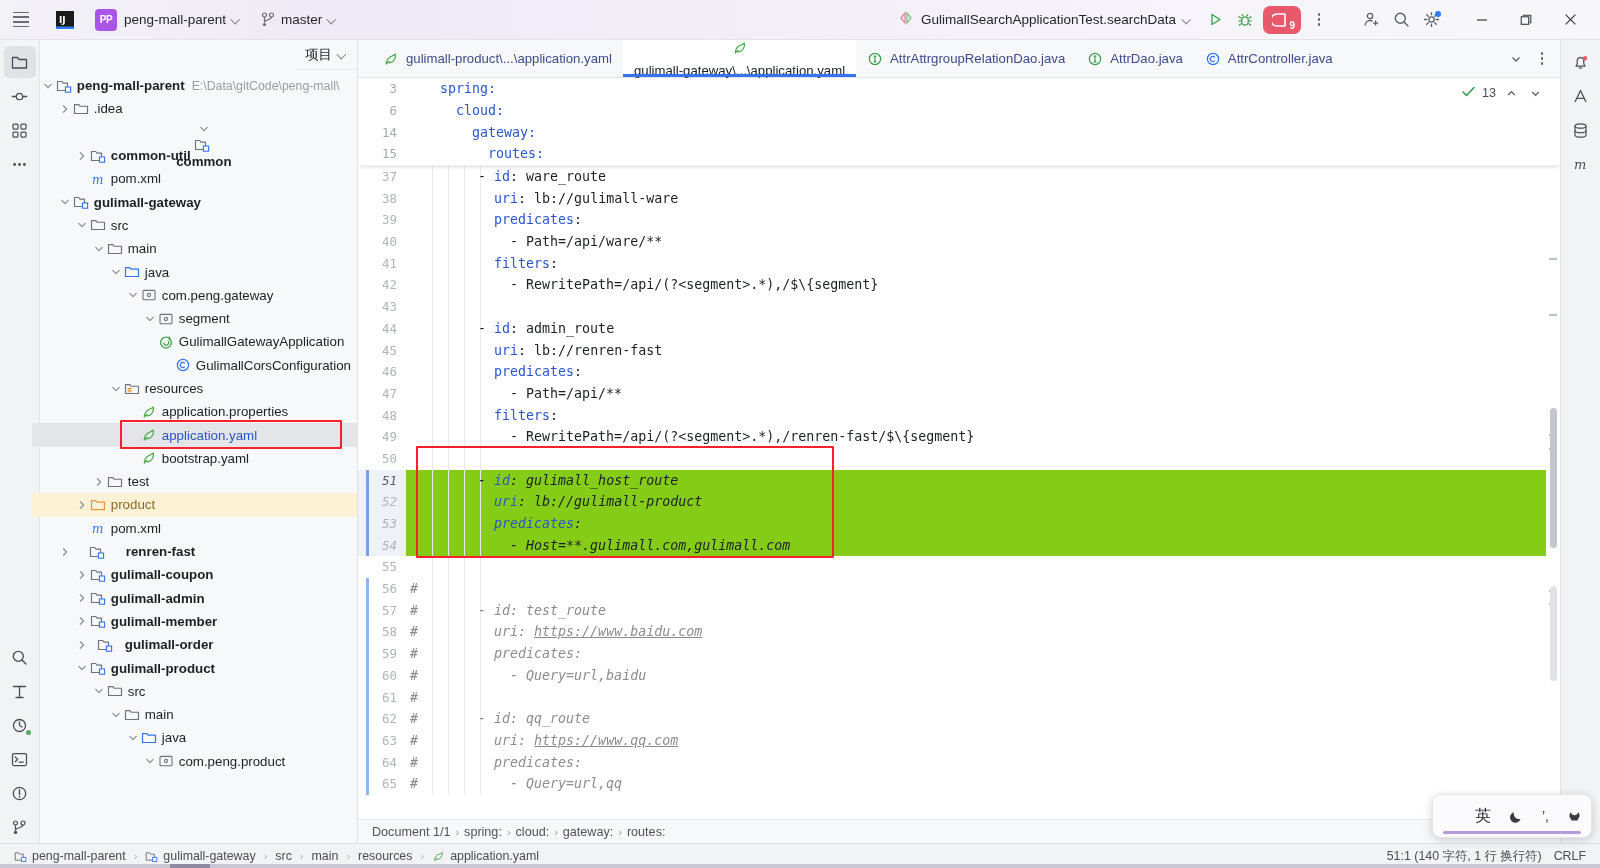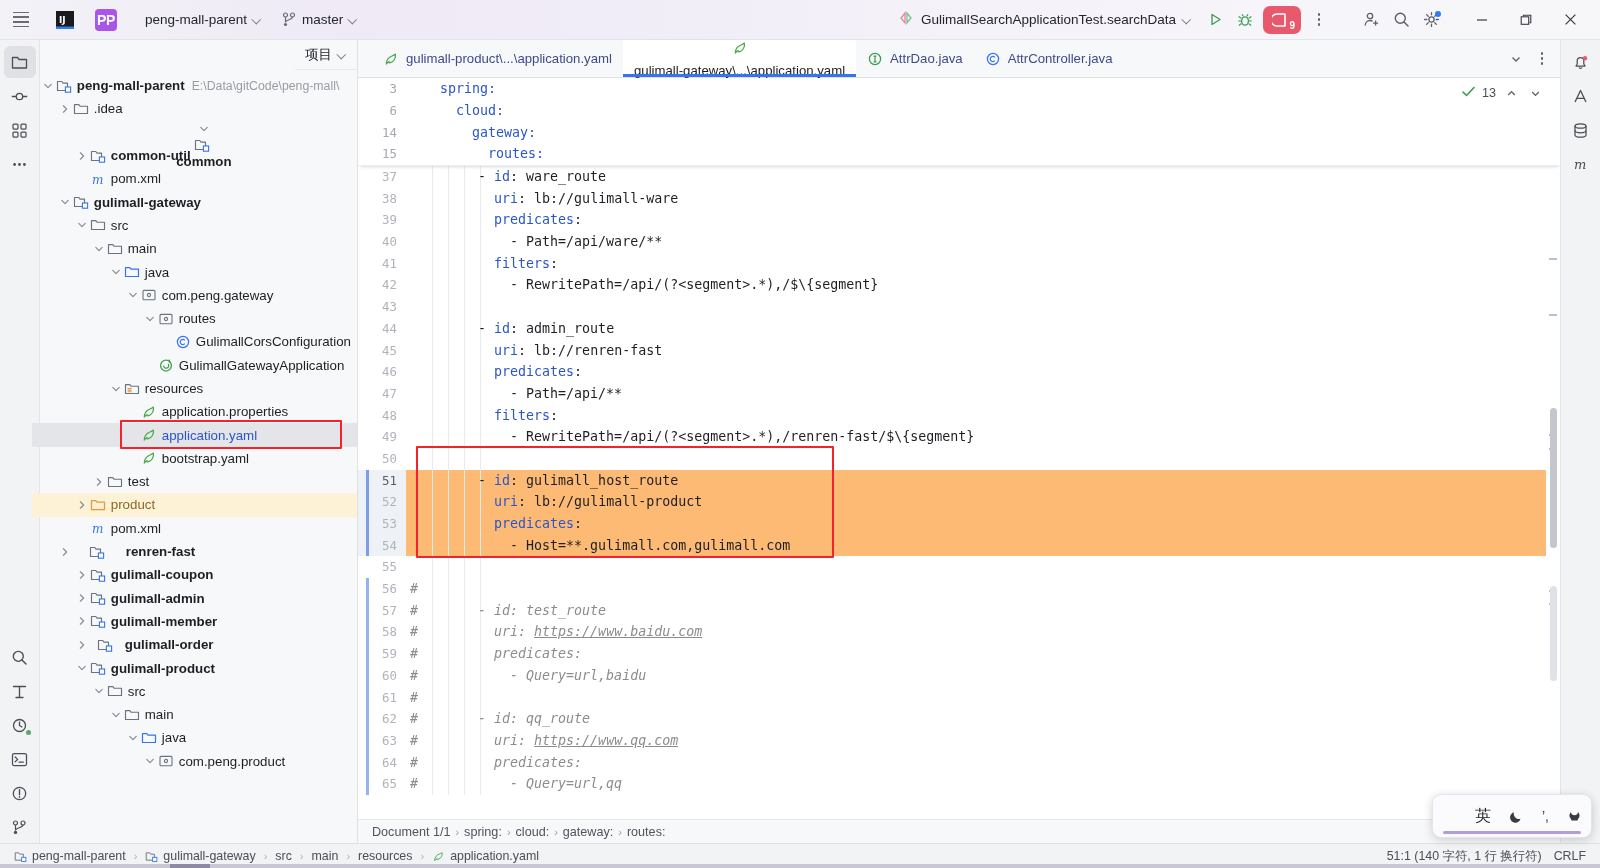--- a/index.html
+++ b/index.html
@@ -17,21 +17,21 @@
   .titlebar {
     height:40px; flex:0 0 40px; display:flex; align-items:center;
     background:linear-gradient(90deg,#f3f2f7 0%,#efeaf6 22%,#f2eef8 45%,#f6f4fa 70%,#f7f7f9 100%);
     border-bottom:1px solid #e3e3e8; padding:0 8px; gap:0;
   }
   .tb-logo { width:22px; height:22px; margin-left:6px; margin-right:12px; display:flex; align-items:center; justify-content:center; }
   .tb-burger { width:26px;height:26px; display:flex;flex-direction:column; justify-content:center; align-items:center; gap:3px; margin-right:14px; cursor:pointer;}
   .tb-burger i { display:block; width:16px; height:1.6px; background:#6b6b75; }
   .proj-badge {
     width:22px;height:22px;border-radius:4px;background:#A855E8;color:#fff;
-    font-size:14px;font-weight:700;display:flex;align-items:center;justify-content:center;margin-right:22px;letter-spacing:-.3px;
+    font-size:10px;font-weight:700;display:flex;align-items:center;justify-content:center;margin-right:1px;letter-spacing:-.3px;
   }
   .tb-item { display:flex; align-items:center; gap:6px; height:26px; padding:0 7px; border-radius:5px; cursor:pointer; white-space:nowrap;}
   .tb-text { font-size:13.5px; color:#24262b; }
   .chev { width:9px;height:9px; display:inline-block; position:relative; }
   .chev:before{
     content:""; position:absolute; left:0; top:1px; width:5.5px;height:5.5px;
     border-right:1.4px solid #7b7b85; border-bottom:1.4px solid #7b7b85; transform:rotate(45deg);
   }
   .branch-ico { width:14px;height:15px; }
   .tb-spacer { flex:1 1 auto; }
@@ -121,21 +121,21 @@
   }
   .line.curln .num { color:#5b5e66; }
   .line .hashcol {
     width:24px; flex:0 0 24px; font-family:"DejaVu Sans Mono", monospace; font-size:13.3px;
     line-height:21.7px; color:#8C8C8C; font-style:italic; padding-left:4px; z-index:2;
   }
   .line .txt {
     flex:1 1 auto; font-family:"DejaVu Sans Mono", monospace; font-size:13.3px;
     line-height:21.7px; white-space:pre; z-index:2; color:#1d1f24;
   }
-  .line.selrow { background:#fdba74; }
+  .line.selrow { background:#84cc16;font-style:italic; }
   .line.selrow .num { background:#eef2f7; }
   .line.hl-left:before {
     content:""; position:absolute; left:8px; top:0; width:3px; height:100%; background:#7a9ee8; z-index:3;
   }
   .line.cmt-left:before {
     content:""; position:absolute; left:8px; top:0; width:3px; height:100%; background:#93b4ee; z-index:3;
   }
   .indents { position:absolute; left:48px; top:0; height:100%; z-index:1; pointer-events:none;}
   .indents i { position:absolute; top:0; height:100%; width:1px; background:#e8eaed; }
 
@@ -504,42 +504,42 @@
               <svg width="10" height="10" viewBox="0 0 10 10">
                 <path d="M1.8 3.4 L5 6.6 L8.2 3.4" fill="none" stroke="#8b8e96" stroke-width="1.25" stroke-linecap="round" stroke-linejoin="round"></path>
               </svg>
             </span>
             <span class="ico">
               <svg width="16" height="16" viewBox="0 0 16 16">
                 <rect x="2" y="3.4" width="12" height="9.3" rx="1" fill="none" stroke="#6b7280" stroke-width="1.1"></rect>
                 <circle cx="8" cy="8" r="1.6" fill="none" stroke="#6b7280" stroke-width="1.1"></circle>
               </svg>
             </span>
-            <span class="lbl">routes</span>
-          </div>
-          <div class="row" style="padding-left: 127px;">
-            <span class="twist empty"></span>
-            <span class="ico">
-              <svg width="16" height="16" viewBox="0 0 16 16">
-                <circle cx="8" cy="8" r="5.6" fill="none" stroke="#3574F0" stroke-width="1.25"></circle>
-                <path d="M9.8 6.3a2.6 2.6 0 1 0 0 3.4" fill="none" stroke="#3574F0" stroke-width="1.2"></path>
-              </svg>
-            </span>
-            <span class="lbl">GulimallCorsConfiguration</span>
+            <span class="lbl">segment</span>
           </div>
           <div class="row" style="padding-left: 110px;">
             <span class="twist empty"></span>
             <span class="ico">
               <svg width="16" height="16" viewBox="0 0 16 16">
                 <circle cx="8" cy="8.6" r="5.4" fill="none" stroke="#3B9D4E" stroke-width="1.25"></circle>
                 <path d="M5.6 8.6a2.6 2.6 0 1 0 4.6-1.7" fill="none" stroke="#3B9D4E" stroke-width="1.2"></path>
                 <path d="M10.8 2.6c.9 1 1 2.3.3 3" fill="none" stroke="#3B9D4E" stroke-width="1.2"></path>
               </svg>
             </span>
             <span class="lbl">GulimallGatewayApplication</span>
+          </div>
+          <div class="row" style="padding-left: 127px;">
+            <span class="twist empty"></span>
+            <span class="ico">
+              <svg width="16" height="16" viewBox="0 0 16 16">
+                <circle cx="8" cy="8" r="5.6" fill="none" stroke="#3574F0" stroke-width="1.25"></circle>
+                <path d="M9.8 6.3a2.6 2.6 0 1 0 0 3.4" fill="none" stroke="#3574F0" stroke-width="1.2"></path>
+              </svg>
+            </span>
+            <span class="lbl">GulimallCorsConfiguration</span>
           </div>
           <div class="row" style="padding-left: 76px;">
             <span class="twist">
               <svg width="10" height="10" viewBox="0 0 10 10">
                 <path d="M1.8 3.4 L5 6.6 L8.2 3.4" fill="none" stroke="#8b8e96" stroke-width="1.25" stroke-linecap="round" stroke-linejoin="round"></path>
               </svg>
             </span>
             <span class="ico">
               <svg width="16" height="16" viewBox="0 0 16 16">
                 <path d="M1.5 3.6h4.3l1.2 1.6h7.5v7.3H1.5z" fill="none" stroke="#6b7280" stroke-width="1.15" stroke-linejoin="round"></path>
@@ -773,20 +773,29 @@
                   <path d="M3.2 12.6c.4-4 2.6-6.4 5.8-7.6 2-.8 3.4-2 3.4-2s.6 2.8-.8 5.2c-1.4 2.4-4 3.6-6 3.6" fill="none" stroke="#4CA84C" stroke-width="1.15" stroke-linejoin="round"></path>
                   <path d="M3 13.6c.8-1.6 2-2.6 3.6-3.2" fill="none" stroke="#4CA84C" stroke-width="1.15"></path>
                 </svg>
               </span>
               <span class="tl">gulimall-gateway\...\application.yaml</span>
               <span class="tabx">
                 <svg width="9" height="9" viewBox="0 0 9 9">
                   <path d="M1 1 L8 8 M8 1 L1 8" stroke="#6a6d75" stroke-width="1.15"></path>
                 </svg>
               </span>
+            </div>
+            <div class="tab">
+              <span style="display: flex; align-items: center;">
+                <svg width="16" height="16" viewBox="0 0 16 16">
+                  <circle cx="8" cy="8" r="5.6" fill="none" stroke="#3B9D4E" stroke-width="1.25"></circle>
+                  <path d="M8 5.2v5.6M6.6 5.2h2.8M6.6 10.8h2.8" stroke="#3B9D4E" stroke-width="1.2"></path>
+                </svg>
+              </span>
+              <span class="tl">AttrAttrgroupRelationDao.java</span>
             </div>
             <div class="tab">
               <span style="display: flex; align-items: center;">
                 <svg width="16" height="16" viewBox="0 0 16 16">
                   <circle cx="8" cy="8" r="5.6" fill="none" stroke="#3B9D4E" stroke-width="1.25"></circle>
                   <path d="M8 5.2v5.6M6.6 5.2h2.8M6.6 10.8h2.8" stroke="#3B9D4E" stroke-width="1.2"></path>
                 </svg>
               </span>
               <span class="tl">AttrDao.java</span>
             </div>

